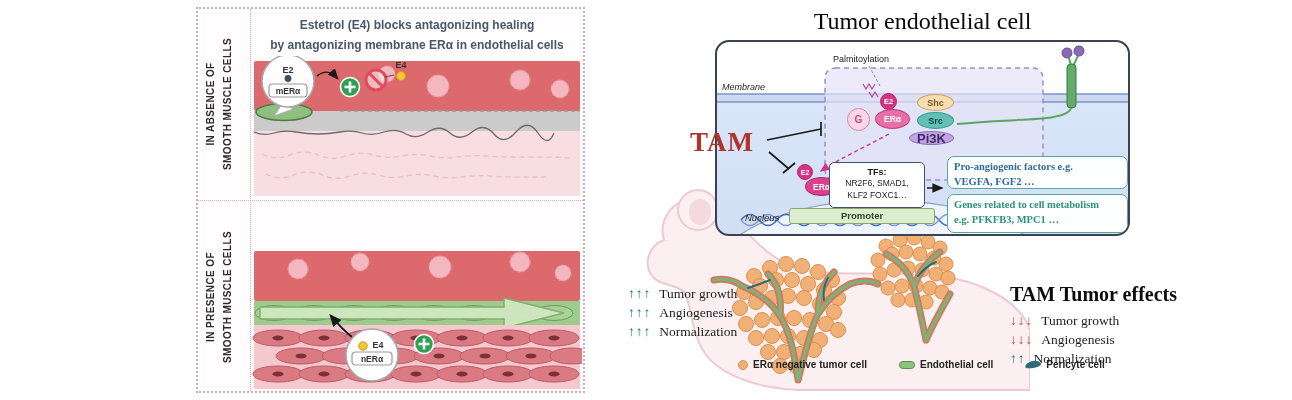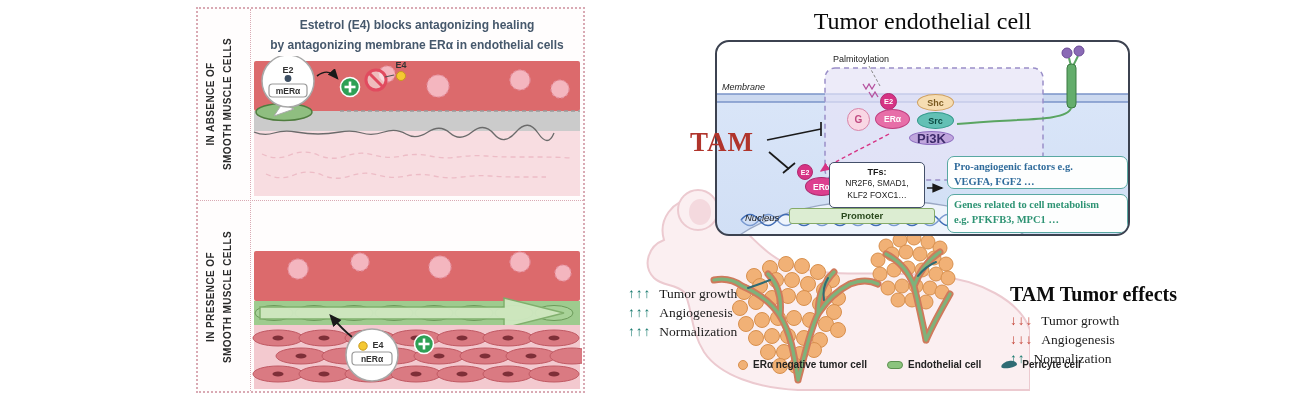--- a/index.html
+++ b/index.html
@@ -64,21 +64,21 @@
   .fx { z-index:5; }
   .e2fx { left:628px; top:283px; width:190px; }
   .tamfx { left:1010px; top:283px; width:190px; }
   .fx-title { font-family:"Liberation Serif", serif; font-weight:bold; font-size:20px; color:#0c0c0c; margin-bottom:7px; }
   .fx-row { display:flex; align-items:baseline; gap:8px; margin-top:3px; }
   .fx-arrows { font-weight:bold; font-size:13.5px; letter-spacing:1px; }
   .up { color:var(--teal_arrow,#16796d); }
   .down { color:var(--red_arrow,#c23b2e); }
   .fx-label { font-family:"Liberation Serif", serif; font-size:13.5px; color:#1c1c1c; }
 
-  .legend { left:738px; top:359px; display:flex; gap:20px; align-items:center; z-index:5; }
+  .legend { left:738px; top:359px; display:flex; gap:32px; align-items:center; z-index:5; }
   .leg-item { display:flex; align-items:center; gap:5px; font-size:10px; font-weight:bold; color:#222; }
   .sw { display:inline-block; }
   .sw-tumor { width:10px; height:10px; border-radius:50%; background:#f1b176; border:1.5px solid #d8904e; }
   .sw-endo { width:16px; height:8px; border-radius:4px; background:#8cc47e; border:1.5px solid #5c9150; }
   .sw-peri { width:16px; height:7px; background:#2f6b74; border-radius:60% 40% 50% 50%/70% 60% 40% 30%; transform:rotate(-8deg); }
 </style>
 </head>
 <body>
 
 <div class="abs lfig">

